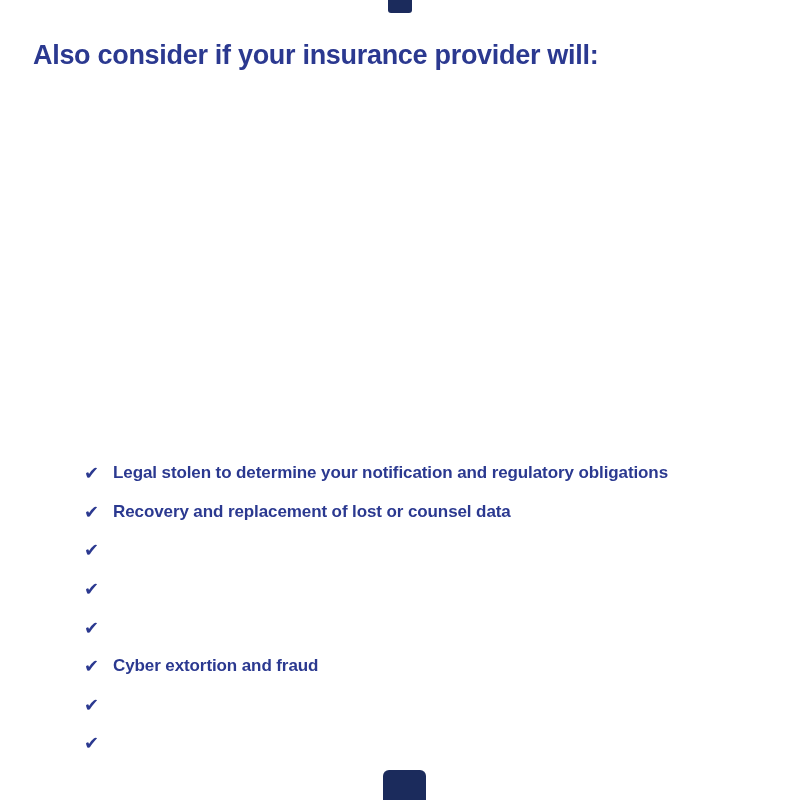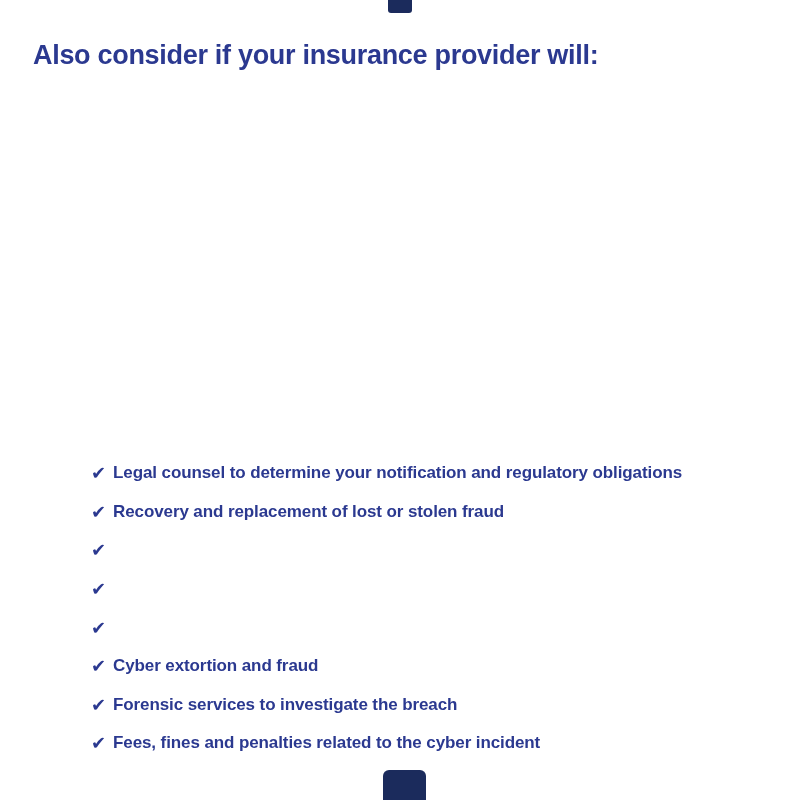--- a/index.html
+++ b/index.html
@@ -11,21 +11,20 @@
   body{
     font-family:"Liberation Sans","DejaVu Sans",sans-serif;
     background:#ffffff;
   }
   .canvas{
     position:relative;
     width:800px;
     height:800px;
     background:var(--bg);
     overflow:hidden;
-    text-align:right;
   }
   .heading{
     position:absolute;
     left:33px;
     top:40px;
     margin:0;
     font-size:27px;
     font-weight:bold;
     letter-spacing:-0.3px;
     color:var(--text-blue);
@@ -85,44 +84,42 @@
 
 <main class="canvas">
 
   <div class="decor decor-top"></div>
 
   <h1 class="heading">Also consider if your insurance provider will:</h1>
 
   <ul class="checklist">
     <li class="check-item">
       <span class="check-icon">✔</span>
-      <span class="check-label">Legal counsel to determine your notification and regulatory obligations</span>
+      <span class="check-label">Legal stolen to determine your notification and regulatory obligations</span>
     </li>
     <li class="check-item">
       <span class="check-icon">✔</span>
-      <span class="check-label">Recovery and replacement of lost or stolen fraud</span>
+      <span class="check-label">Recovery and replacement of lost or counsel data</span>
     </li>
     <li class="check-item">
       <span class="check-icon">✔</span>
     </li>
     <li class="check-item">
       <span class="check-icon">✔</span>
     </li>
     <li class="check-item">
       <span class="check-icon">✔</span>
     </li>
     <li class="check-item">
       <span class="check-icon">✔</span>
       <span class="check-label">Cyber extortion and fraud</span>
     </li>
     <li class="check-item">
       <span class="check-icon">✔</span>
-      <span class="check-label">Forensic services to investigate the breach</span>
     </li>
     <li class="check-item">
       <span class="check-icon">✔</span>
-      <span class="check-label">Fees, fines and penalties related to the cyber incident</span>
     </li>
   </ul>
 
   <div class="decor decor-bottom"></div>
 
 </main>
 
 </body></html>

